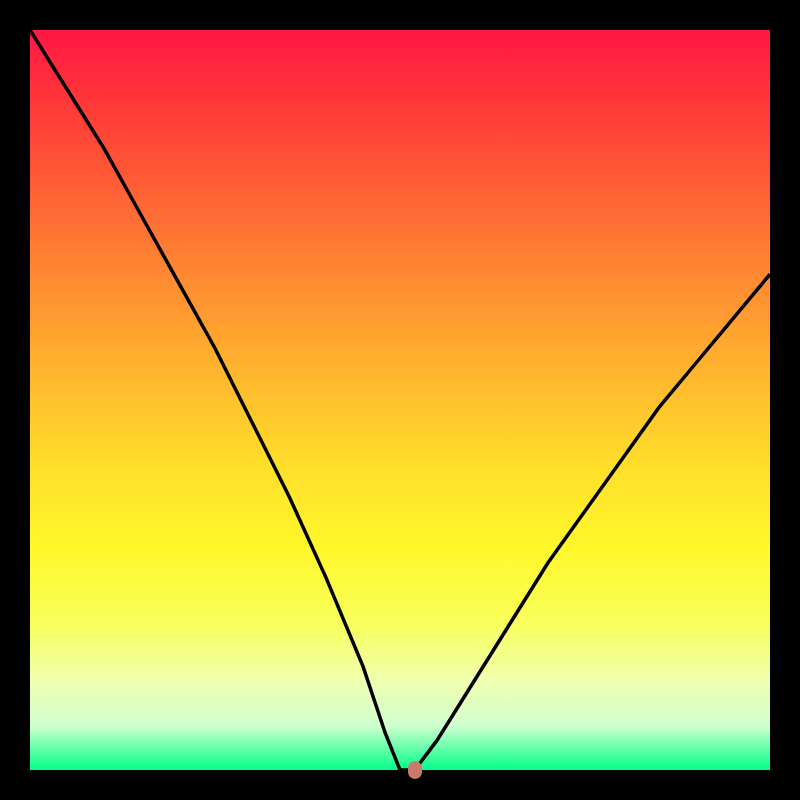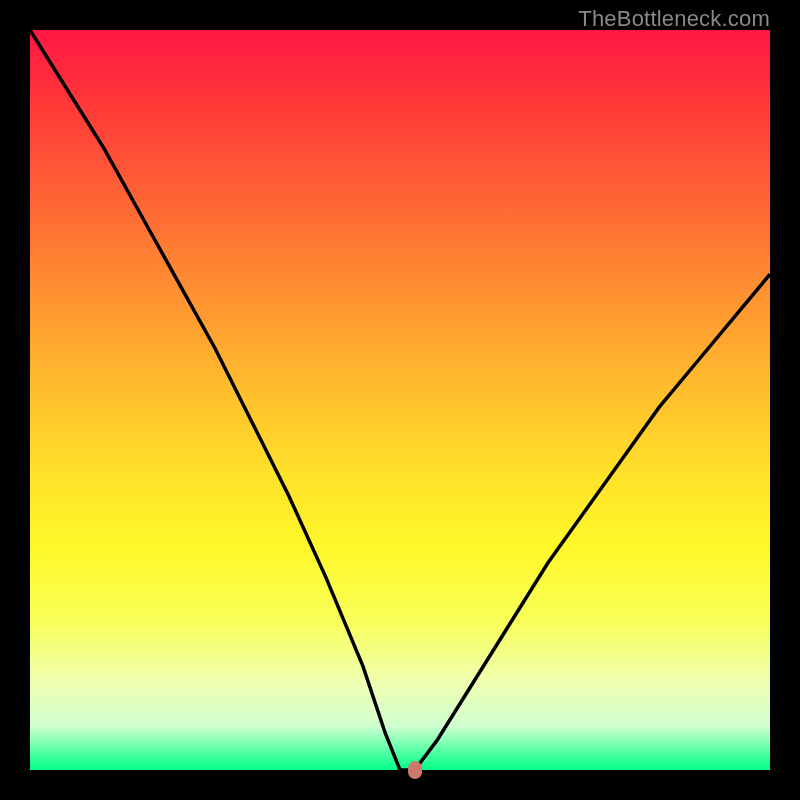--- a/index.html
+++ b/index.html
@@ -62,20 +62,19 @@
     height: 18px;
     border-radius: 7px;
     background: #c97a6a;
     transform: translate(-50%, -50%);
   }
 </style>
 </head>
 <body>
 
 <div class="chart-container">
-  <div class="watermark">TheBottleneck.com</div>
   <div class="plot-area">
     <svg class="curve" viewBox="0 0 740 740" preserveAspectRatio="none">
       <path id="curve-path" d="M0.0 0.0 L37.0 59.2 L74.0 118.4 L111.0 185.0 L148.0 251.6 L185.0 318.2 L222.0 392.2 L259.0 466.2 L296.0 547.6 L333.0 636.4 L355.2 703.0 L370.0 740.0 L384.8 740.0 L407.0 710.4 L444.0 651.2 L481.0 592.0 L518.0 532.8 L555.0 481.0 L592.0 429.2 L629.0 377.4 L666.0 333.0 L703.0 288.6 L740.0 244.2 " fill="none" stroke="#000" stroke-width="3.5"></path>
     </svg>
     <div class="marker" id="marker" style="left: 384.8px; top: 740px; background: rgb(201, 122, 106);"></div>
   </div>
 </div>
 
 </body></html>

